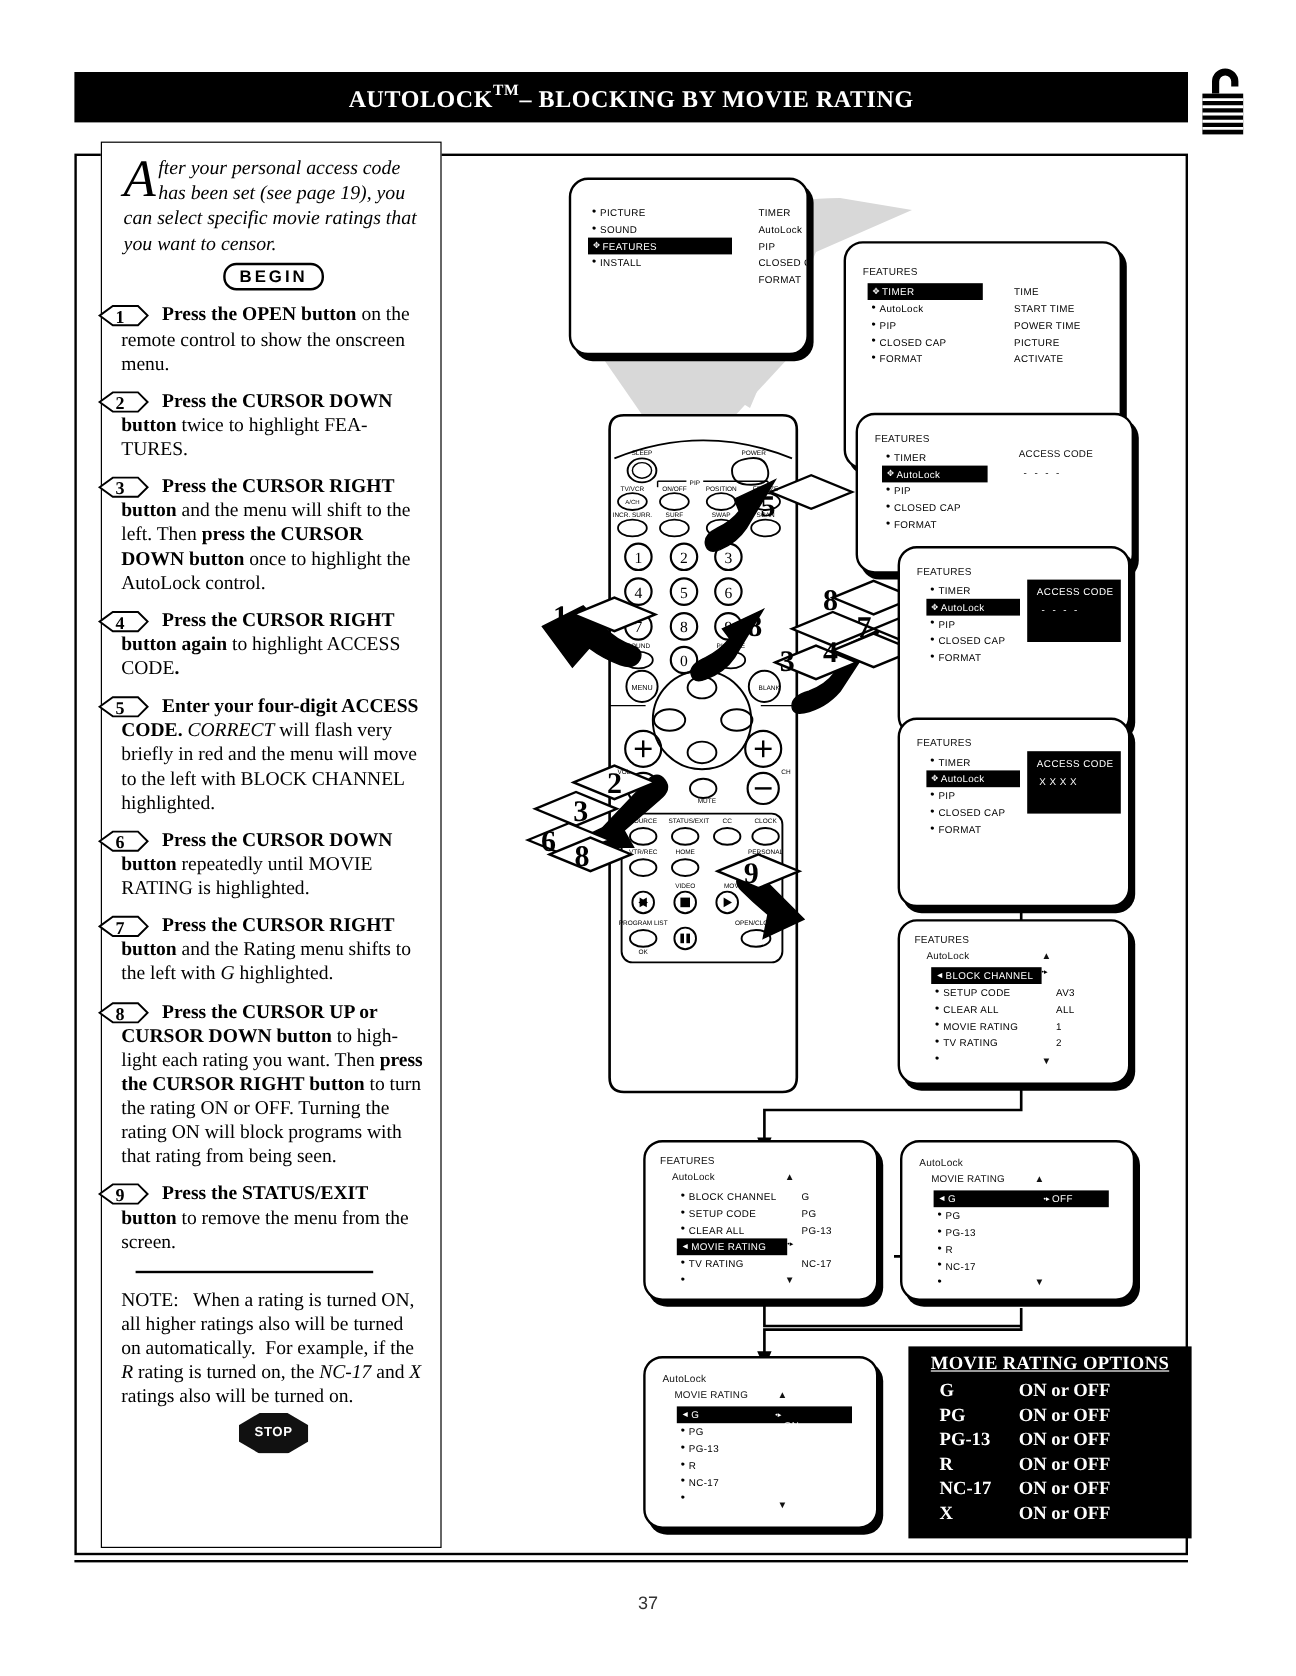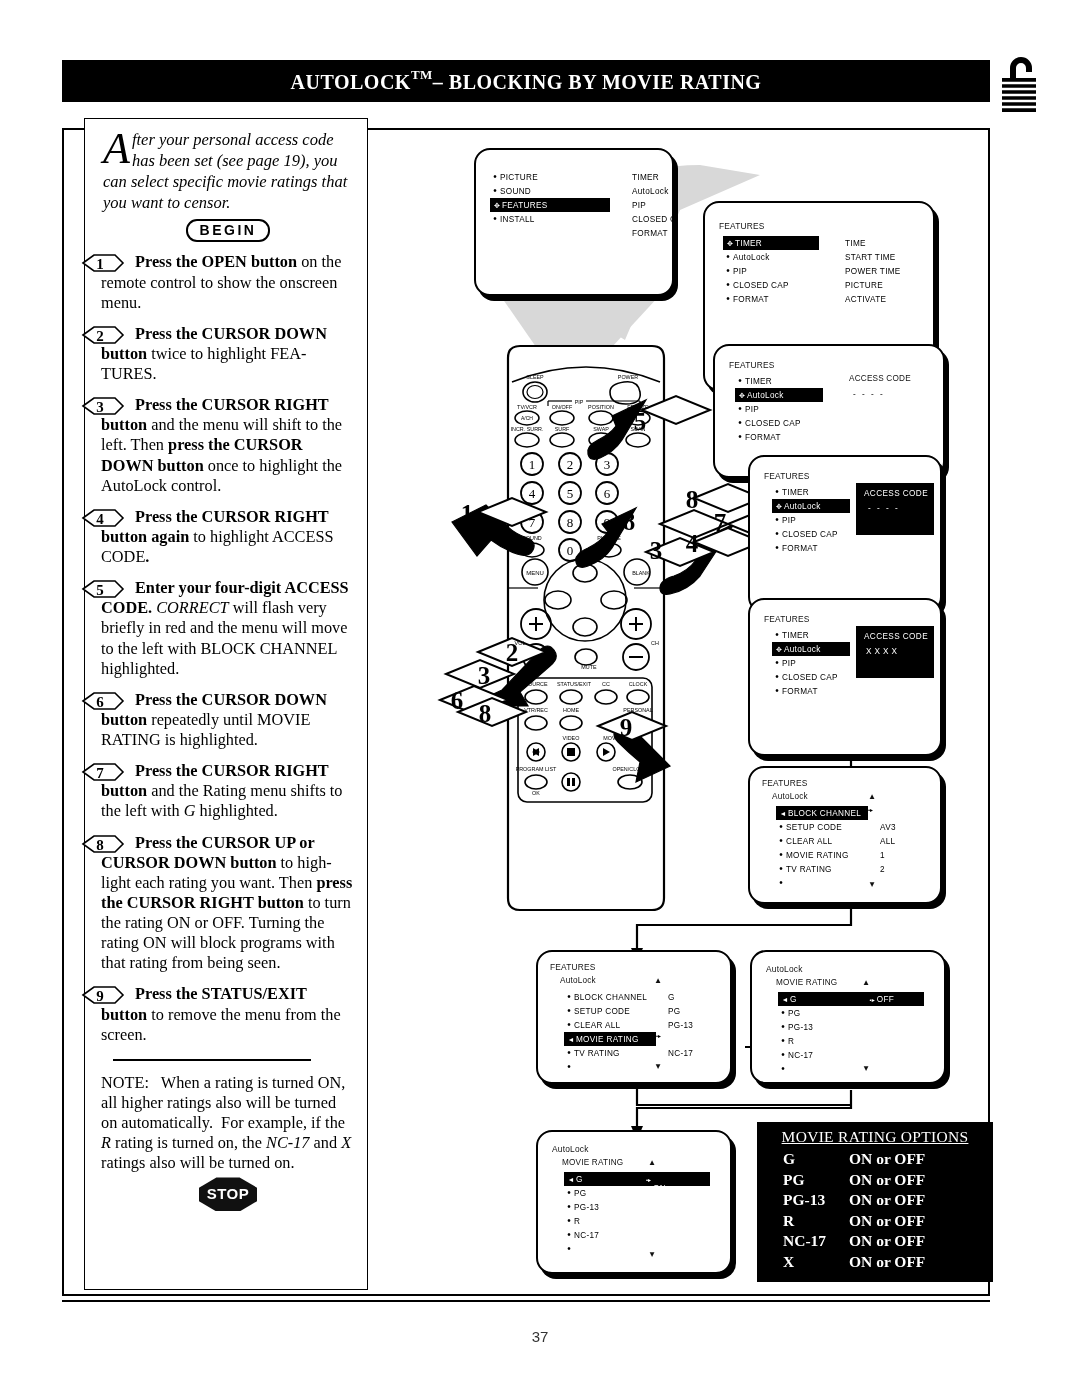--- a/index.html
+++ b/index.html
@@ -96,21 +96,21 @@
   }
   .note { font-size: 16.3px; line-height: 1.235; }
   .note b { font-weight: normal; }
   .note i { font-style: italic; }
   .stop-wrap { text-align: center; margin-top: 4px; }
   .stop-badge {
     display: inline-block; width: 58px; height: 34px;
     background: #111; color: #fff;
     clip-path: polygon(30% 0,70% 0,100% 30%,100% 70%,70% 100%,30% 100%,0 70%,0 30%);
     font-family: "Liberation Sans", sans-serif;
-    font-weight: bold; font-size: 15px;
+    font-weight: bold; font-size: 11px;
     line-height: 34px; letter-spacing: 0.5px;
   }
 
   
   #diagram { position: absolute; left: 0; top: 0; width: 1080px; height: 1397px; pointer-events: none; }
 
   
   .tv {
     position: absolute; background: #fff;
     border: 2.5px solid #000; border-radius: 16px;
@@ -130,21 +130,21 @@
 
   
   #rating-options {
     position: absolute; left: 757px; top: 1122px;
     width: 236px; height: 160px;
     background: #000; color: #fff;
     font-family: "Liberation Serif", serif;
     padding: 6px 0 0 0;
   }
   #rating-options .ro-title {
-    text-align: center; font-weight: normal; font-size: 15.5px;
+    text-align: center; font-weight: bold; font-size: 15.5px;
     text-decoration: underline; margin-bottom: 3px; letter-spacing: 0.3px;
   }
   #rating-options .ro-row {
     display: flex; font-weight: bold; font-size: 15.5px; line-height: 1.33;
   }
   #rating-options .ro-rating { width: 92px; padding-left: 26px; }
   #rating-options .ro-state { }
 </style>
 </head>
 <body>

